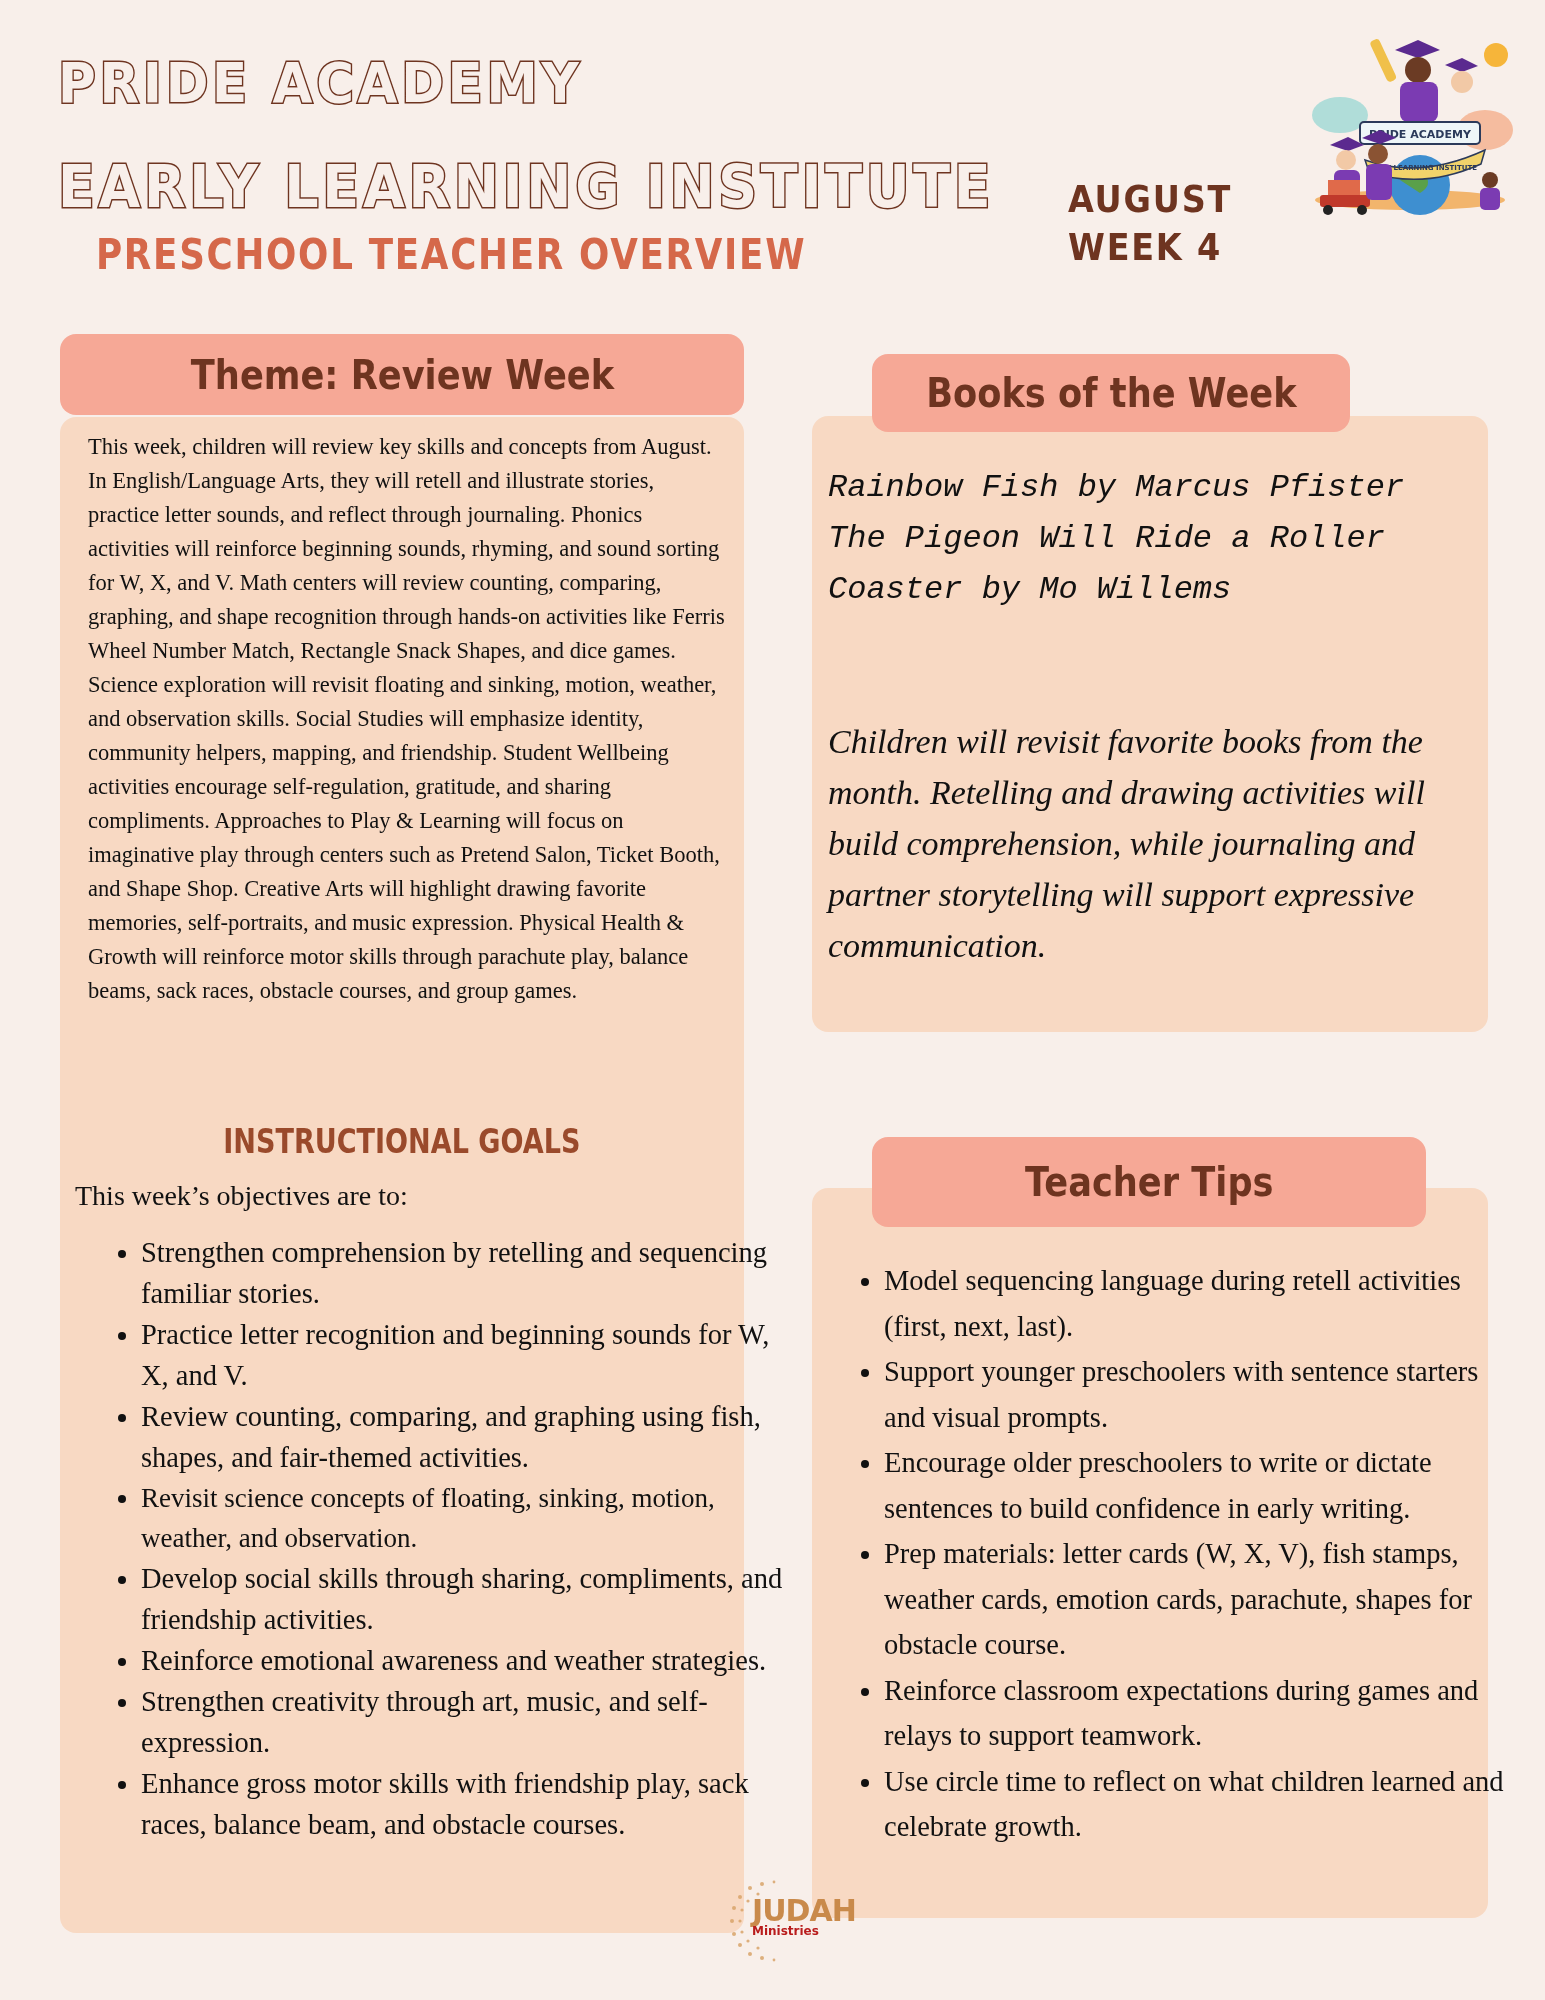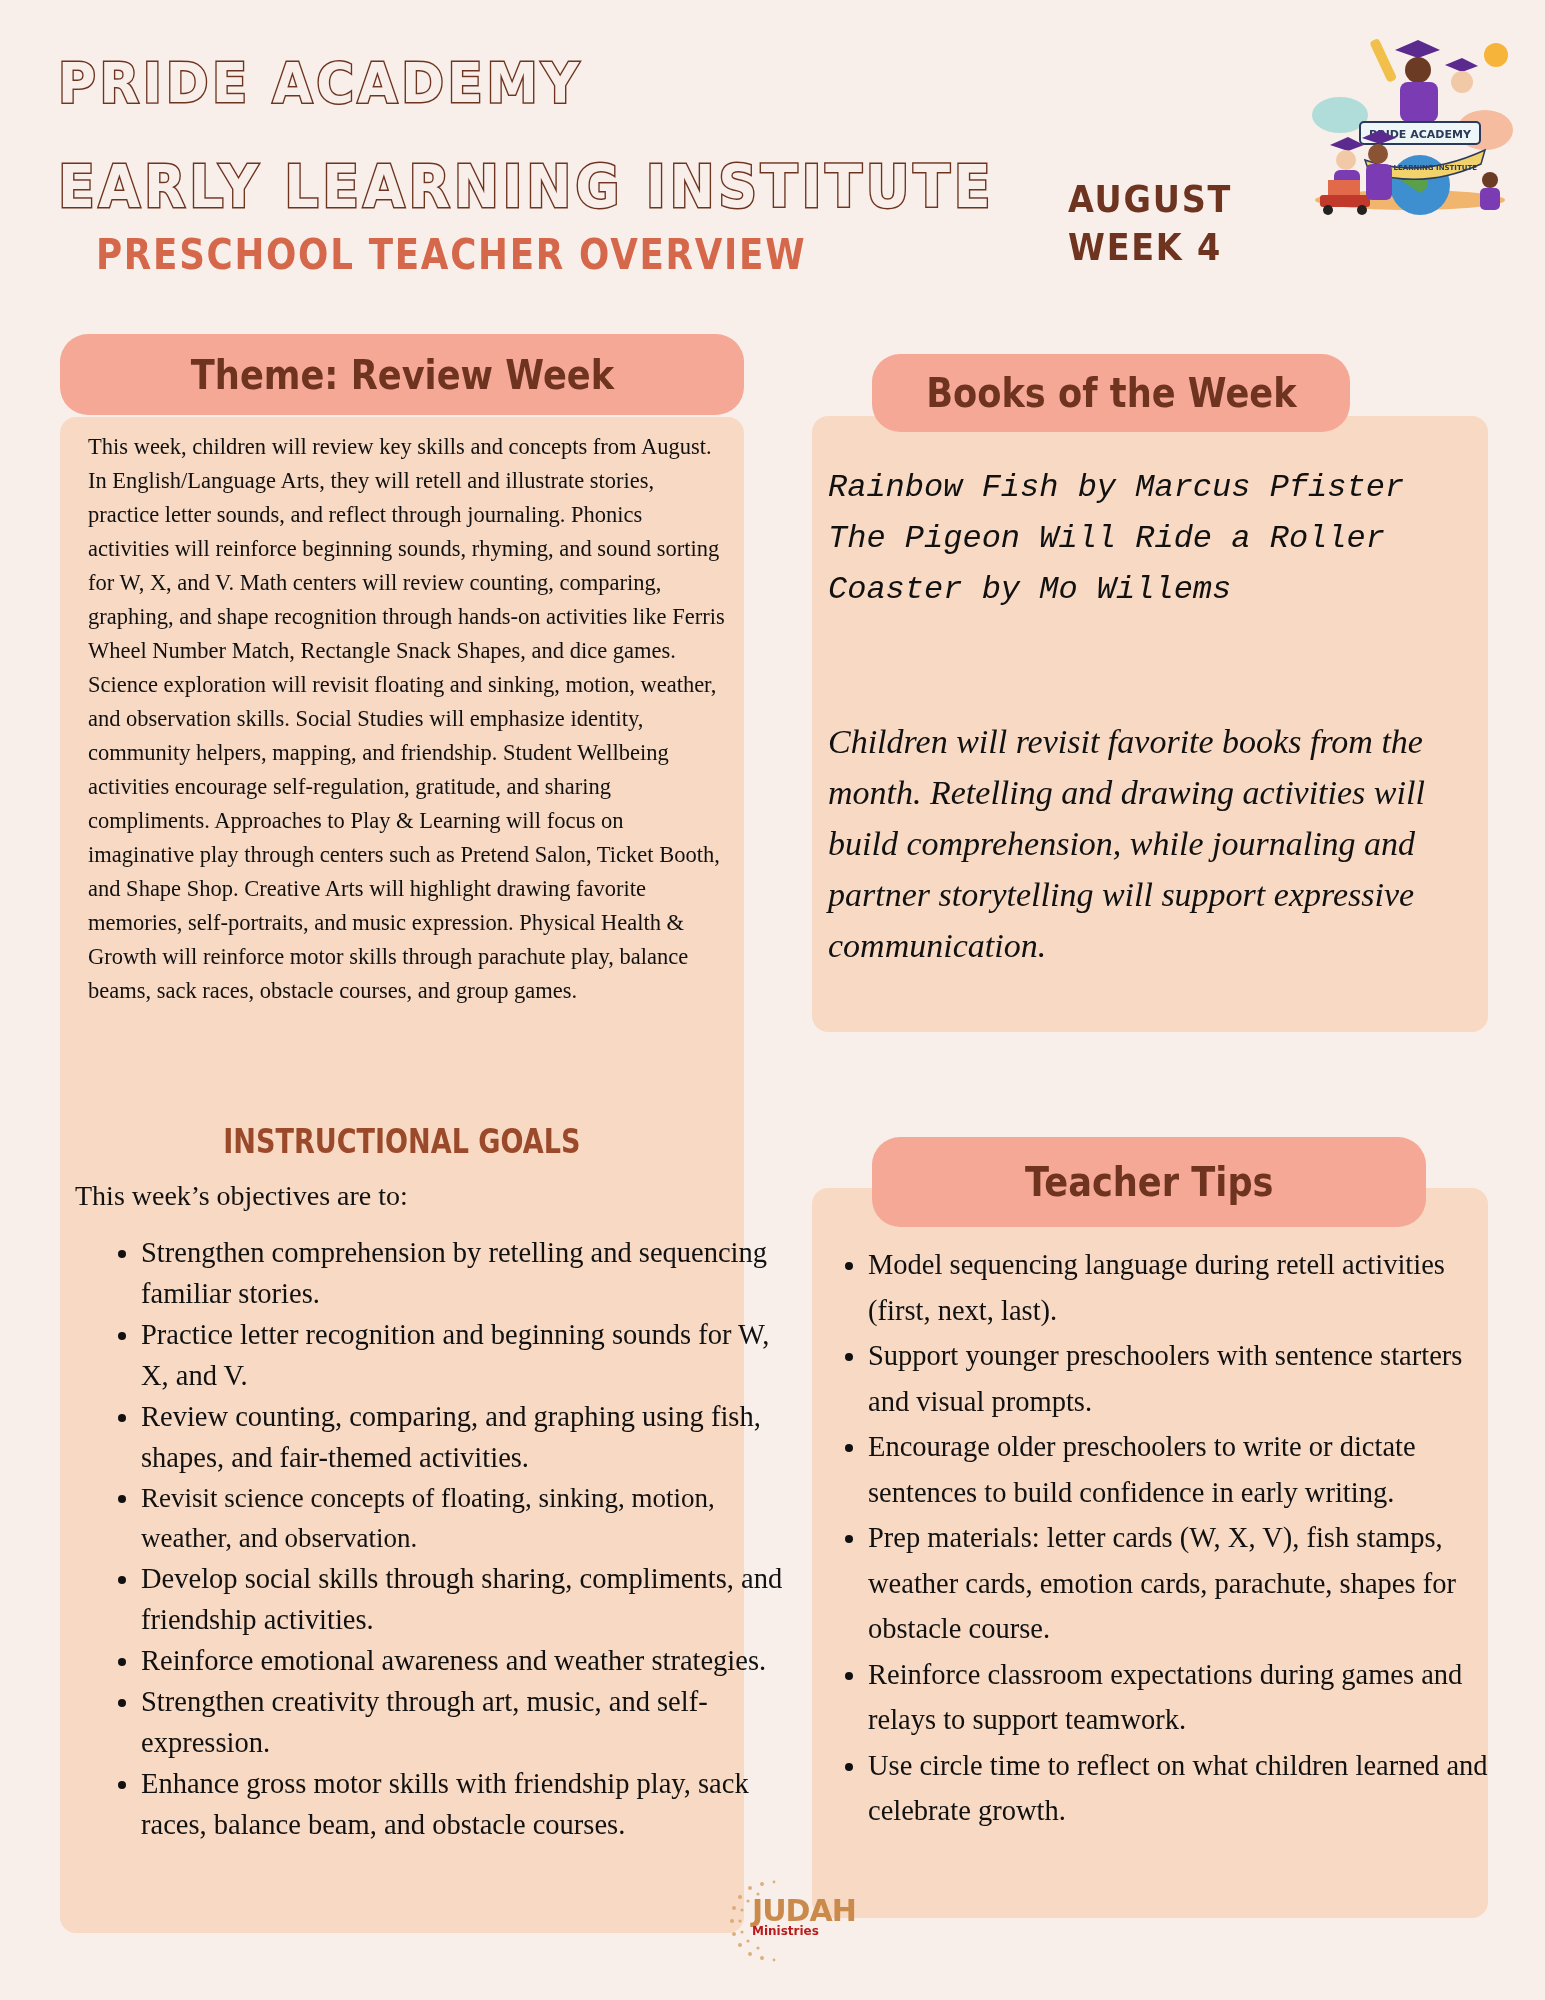--- a/index.html
+++ b/index.html
@@ -37,21 +37,21 @@
     transform: scaleX(0.88); transform-origin: left;
   }
   #logo {
     position: absolute; left: 1300px; top: 30px; width: 220px; height: 200px;
   }
 
   .panel-body {
     position: absolute; background: #f8d9c3; border-radius: 16px;
   }
   .panel-header {
-    position: absolute; background: #f6a896; border-radius: 28px;
+    position: absolute; background: #f6a896; border-radius: 16px;
     display: flex; align-items: center; justify-content: center;
     font-family: "DejaVu Sans", sans-serif; font-weight: bold;
     color: #6e3420; font-size: 40px;
   }
   .panel-header span { display: inline-block; transform: scaleX(0.88); }
 
   
   #theme-header { left: 60px; top: 334px; width: 684px; height: 81px; }
   #theme-body { left: 60px; top: 417px; width: 684px; height: 1516px; }
   #theme-paragraph {
@@ -85,21 +85,21 @@
   #books-desc {
     position: absolute; left: 828px; top: 716px; width: 660px;
     font-family: "Liberation Serif", serif; font-style: italic; font-size: 34px; line-height: 51px;
   }
 
   
   #tips-header { left: 872px; top: 1137px; width: 554px; height: 90px; }
   #tips-body { left: 812px; top: 1188px; width: 676px; height: 730px; }
   #tips-list {
     position: absolute; left: 830px; top: 1242px; width: 640px;
-    margin: 0; padding: 0 0 0 38px;
+    margin: 16px; padding: 0 0 0 38px;
     font-family: "Liberation Serif", serif; font-size: 28.5px; line-height: 45.5px;
   }
 
   #judah-logo {
     position: absolute; left: 712px; top: 1876px; width: 130px; height: 90px;
   }
   #judah-word {
     position: absolute; left: 752px; top: 1893px;
     font-family: "DejaVu Sans", sans-serif; font-weight: bold; font-size: 30px; color: #c98a4b;
     letter-spacing: -1px;

